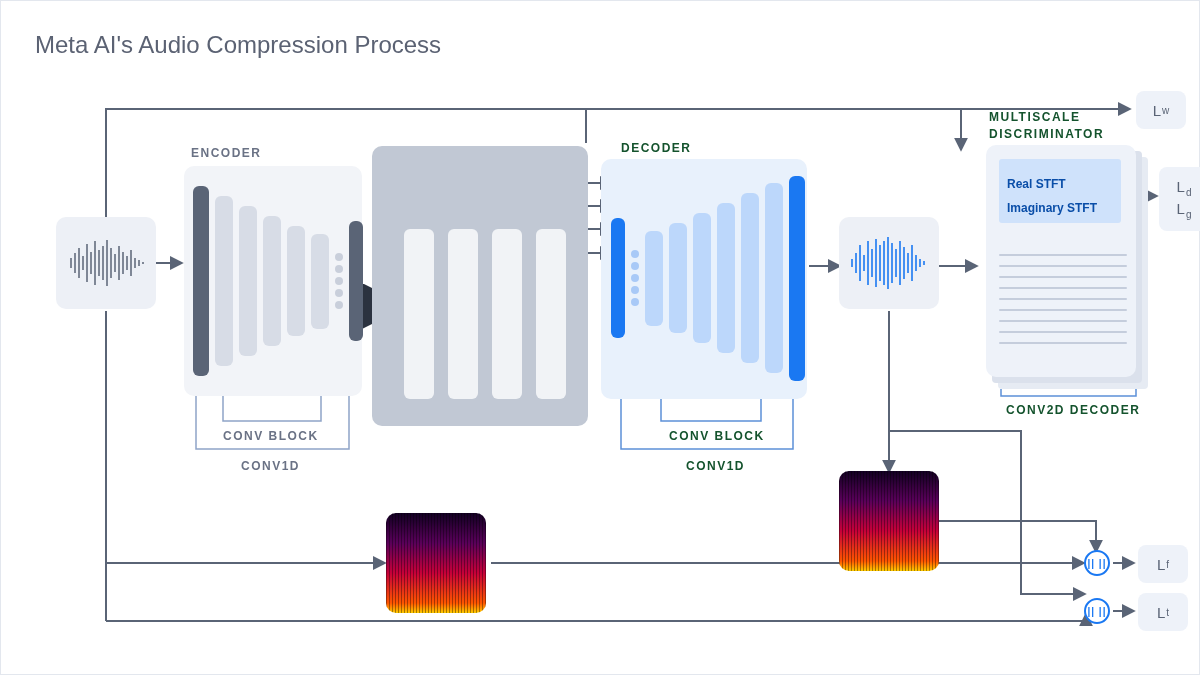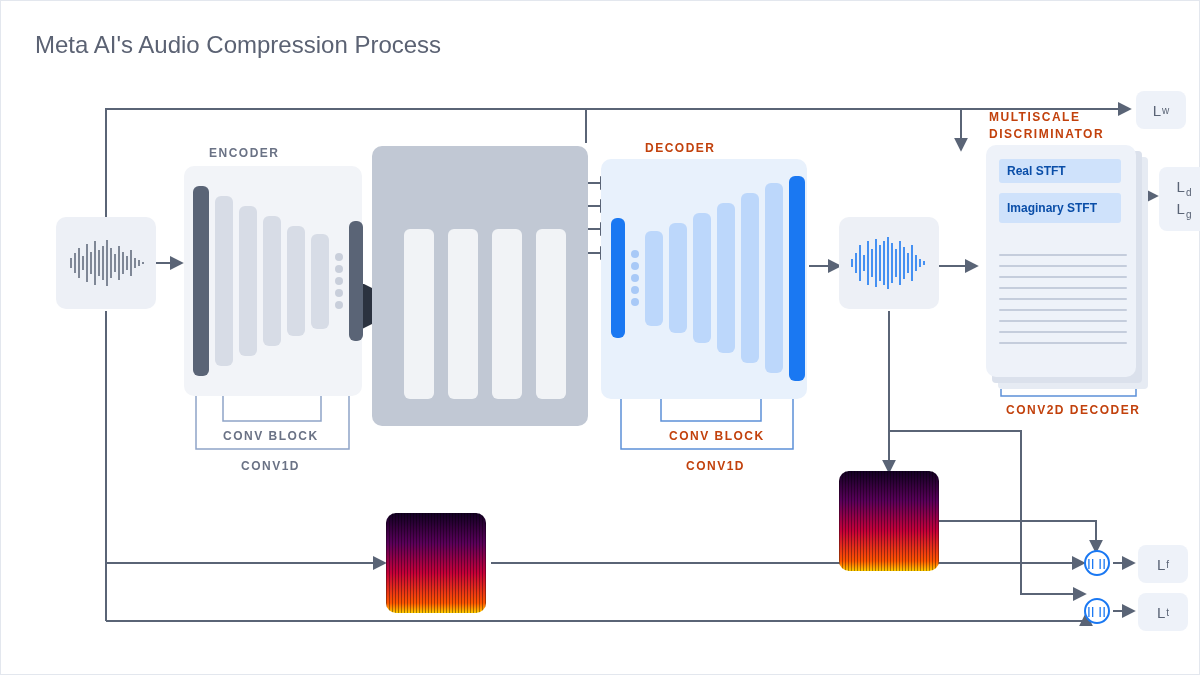--- a/index.html
+++ b/index.html
@@ -28,21 +28,21 @@
     font-weight: 500;
   }
   .label {
     position: absolute;
     font-size: 12px;
     letter-spacing: 1.5px;
     color: #6a7285;
     font-weight: 600;
     white-space: nowrap;
   }
-  .label.blue { color: #c2410c; }
+  .label.blue { color: #14532d; }
 
   
   .panel {
     position: absolute;
     border-radius: 10px;
   }
   .panel.encoder {
     left: 183px; top: 165px; width: 178px; height: 230px;
     background: #f2f4f8;
   }
@@ -55,21 +55,21 @@
     background: #e8f1fc;
   }
   .panel.disc {
     left: 983px; top: 140px; width: 158px; height: 245px;
     background: #dfe3ec;
   }
   .disc-label {
     position:absolute;
     font-size: 12px; color:#0a4ea8; font-weight:600;
     background:#cfe2fb; border-radius:3px;
-    padding:5px 8px;
+    padding:18px 8px;
   }
   .barrow { position: absolute; display:flex; align-items:center; }
   .enc-bars .b { background:#d7dce6; border-radius:6px; }
   .enc-bars .b.dark { background:#5a6476; }
   .dec-bars .b { background:#bcd7fb; border-radius:6px; }
   .dec-bars .b.dark { background:#1a78f2; }
   .dots { display:flex; flex-direction:column; gap:4px; justify-content:center;}
   .dot { width:8px;height:8px;border-radius:50%; }
   .dot.g { background:#c9cfdb; }
   .dot.b { background:#a8c9f7; }
@@ -208,21 +208,21 @@
           <line x1="60" y1="14" x2="60" y2="36"></line>
         <line x1="64" y1="18" x2="64" y2="32"></line>
           <line x1="68" y1="12" x2="68" y2="38"></line>
         <line x1="72" y1="20" x2="72" y2="30"></line>
           <line x1="76" y1="22" x2="76" y2="28"></line>
         <line x1="80" y1="24" x2="80" y2="26"></line>
       </g>
     </svg>
   </div>
 
-  <div class="label" style="left:190px; top:145px;margin-left:18px;">ENCODER</div>
+  <div class="label" style="left:190px; top:145px;">ENCODER</div>
   <div class="panel encoder"></div>
   <div class="barrow enc-bars" style="left:192px; top:180px; height:200px; gap:6px; align-items:center;">
     <div class="b dark" style="width:16px;height:190px;"></div>
     <div class="b" style="width:18px;height:170px;"></div>
     <div class="b" style="width:18px;height:150px;"></div>
     <div class="b" style="width:18px;height:130px;"></div>
     <div class="b" style="width:18px;height:110px;"></div>
     <div class="b" style="width:18px;height:95px;"></div>
     <div class="dots" style="height:80px;">
         <span class="dot g"></span>
@@ -236,21 +236,21 @@
   <div class="label" style="left:222px; top:428px;">CONV BLOCK</div>
   <div class="label" style="left:240px; top:458px;">CONV1D</div>
 
   <div class="label" style="left:385px; top:155px;">VECTOR QUANTIZATION</div>
   <div class="panel vq"></div>
   <div class="vqcol" style="left:403px; top:228px; height:170px;"></div>
   <div class="vqcol" style="left:447px; top:228px; height:170px;"></div>
   <div class="vqcol" style="left:491px; top:228px; height:170px;"></div>
   <div class="vqcol" style="left:535px; top:228px; height:170px;"></div>
 
-  <div class="label blue" style="left:644px; top:140px;">DECODER</div>
+  <div class="label blue" style="left:620px; top:140px;">DECODER</div>
   <div class="panel decoder"></div>
   <div class="barrow dec-bars" style="left:610px; top:172px; height:210px; gap:6px; align-items:center;">
     <div class="b dark" style="width:14px;height:120px;"></div>
     <div class="dots" style="height:80px;">
         <span class="dot b"></span>
         <span class="dot b"></span>
         <span class="dot b"></span>
         <span class="dot b"></span>
         <span class="dot b"></span>
       </div>

